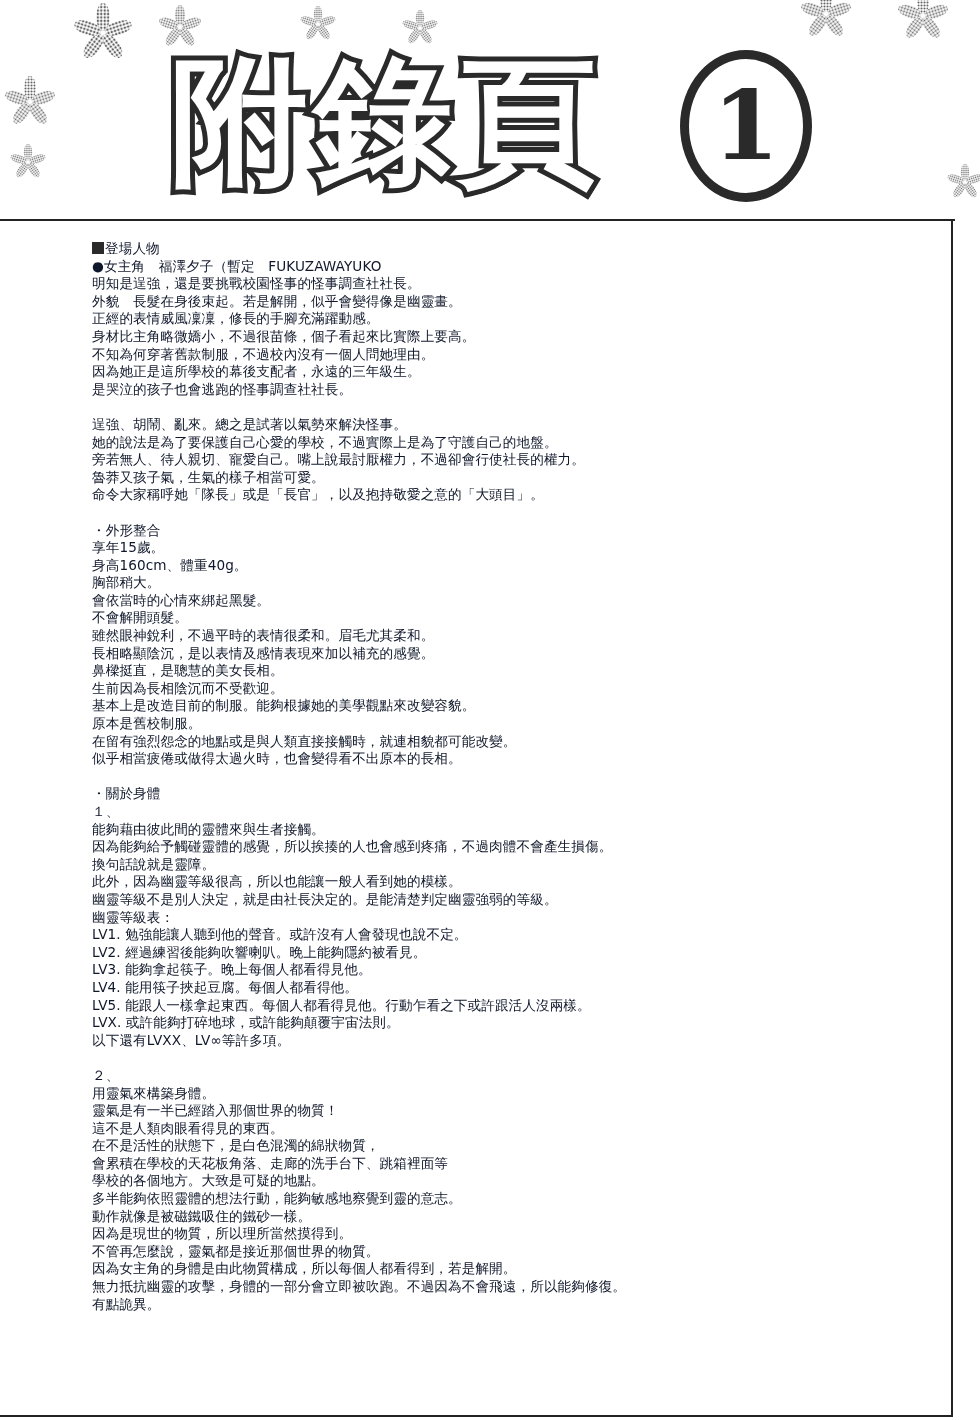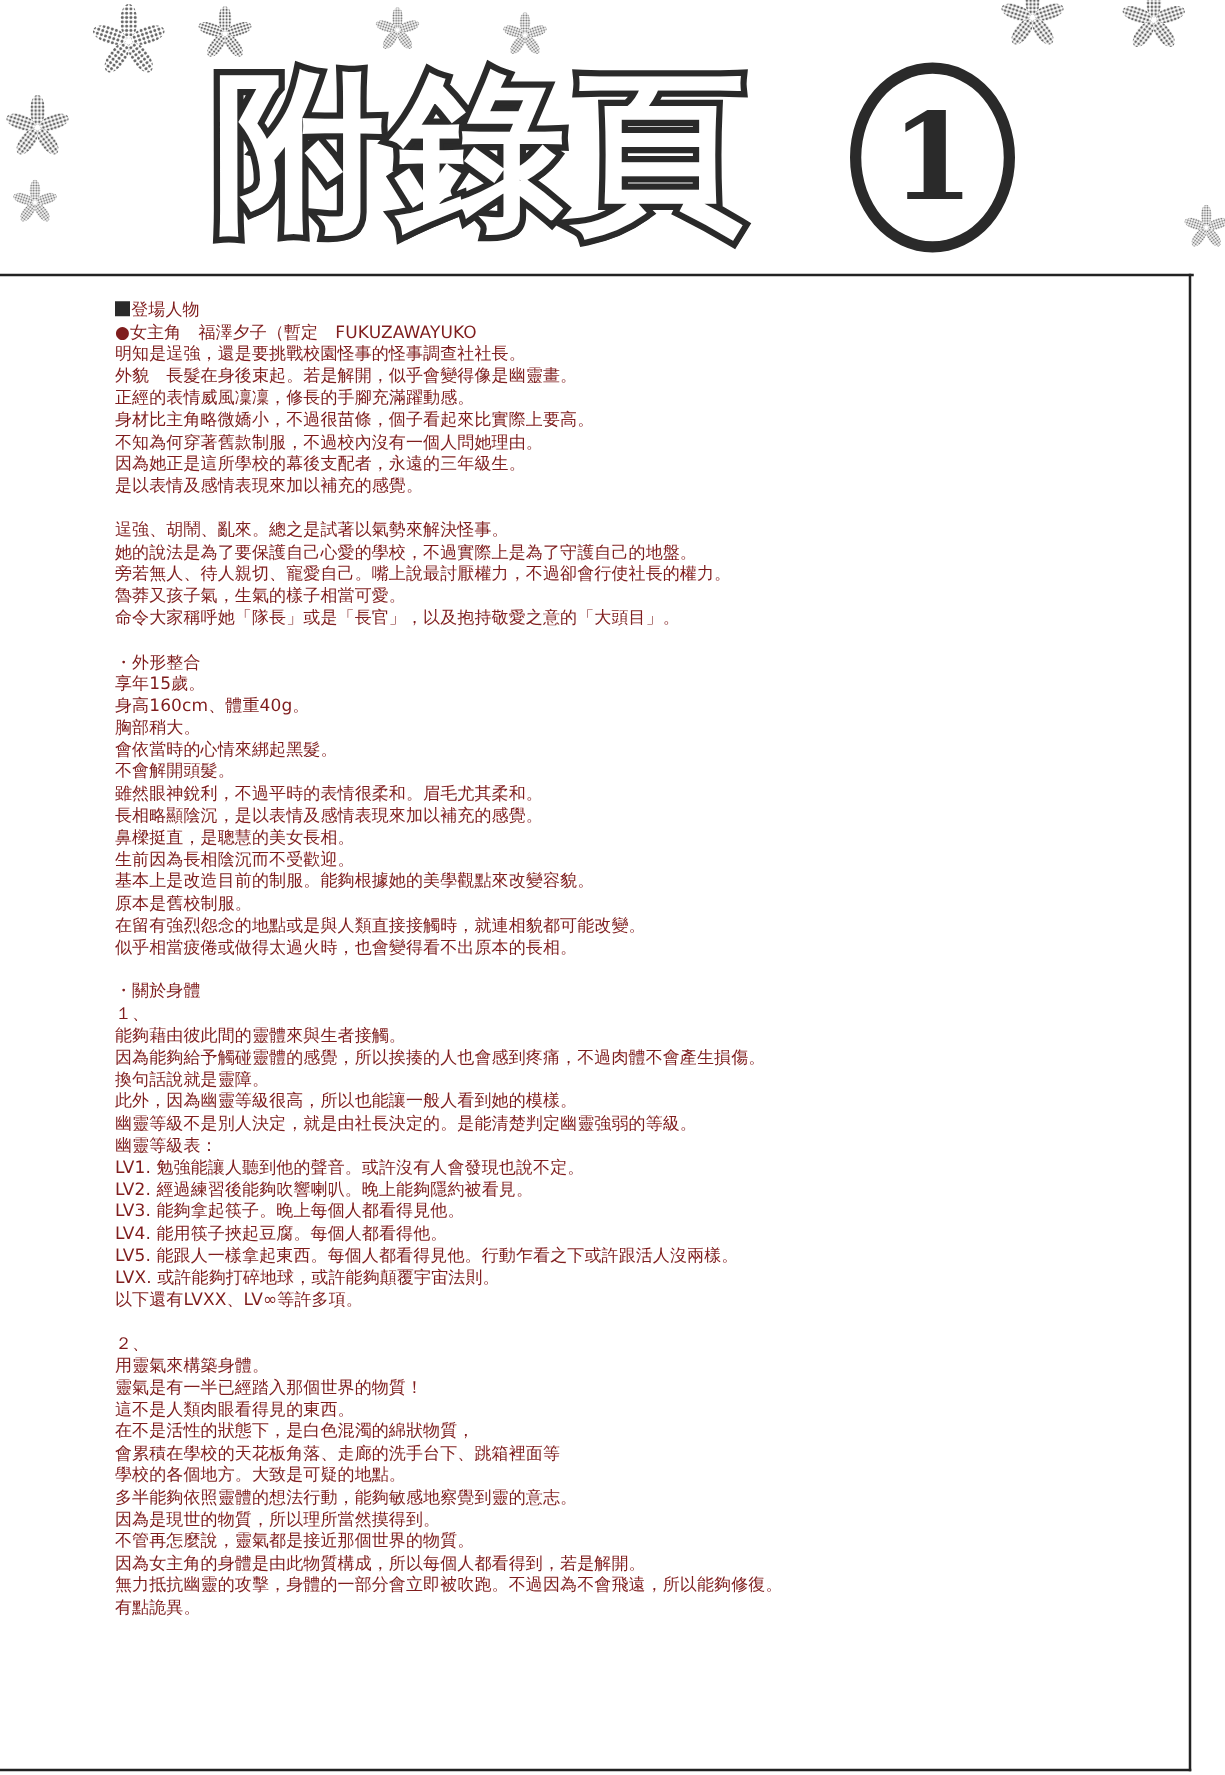--- a/index.html
+++ b/index.html
@@ -14,21 +14,21 @@
     paint-order: stroke fill;
     text-shadow: 3px 4px 0 #2a2a2a;
   }
   .title-circle {
     position: absolute; left: 510px; top: 8px; width: 132px; height: 152px; border: 9px solid #2a2a2a; border-radius: 50%;
     display: flex; align-items: center; justify-content: center; box-sizing: border-box; background: #fff;
   }
   .title-num { font-family: "DejaVu Serif", serif; font-size: 96px; font-weight: bold; color: #2a2a2a; line-height: 1; }
   .frame { position: absolute; left: 0px; top: 219px; width: 953px; height: 1198px; box-sizing: border-box; border-right: 2px solid #222; border-bottom: 2px solid #222; }
   .frame-top { position: absolute; left: 0; top: 219px; width: 955px; height: 2px; background: #222; }
-  .content { position: absolute; left: 92px; top: 240px; width: 840px; font-family: "DejaVu Sans", sans-serif; font-size: 13.6px; line-height: 17.6px; color: #7f1d1d; letter-spacing: 0.1px; }
+  .content { position: absolute; left: 92px; top: 240px; width: 840px; font-family: "DejaVu Sans", sans-serif; font-size: 13.6px; line-height: 17.6px; color: #0f172a; letter-spacing: 0.1px; }
   .line { white-space: nowrap; height: 17.6px; }
   .blank { height: 17.6px; }
   .heading-square { display: inline-block; width: 12px; height: 12px; background: #2a2a2a; vertical-align: -1px; margin-right: 1px; }
 </style>
 </head>
 <body>
 
 <svg width="0" height="0" style="position:absolute">
   <defs>
     <pattern id="dots" width="3" height="3" patternUnits="userSpaceOnUse">
@@ -91,21 +91,21 @@
   <div class="line"><span class="heading-square"></span><span>登場人物</span></div>
   <div class="line">●女主角　福澤夕子（暫定　FUKUZAWAYUKO</div>
 
   <div>
     <div class="line">明知是逞強，還是要挑戰校園怪事的怪事調查社社長。</div>
     <div class="line">外貌　長髮在身後束起。若是解開，似乎會變得像是幽靈畫。</div>
     <div class="line">正經的表情威風凜凜，修長的手腳充滿躍動感。</div>
     <div class="line">身材比主角略微嬌小，不過很苗條，個子看起來比實際上要高。</div>
     <div class="line">不知為何穿著舊款制服，不過校內沒有一個人問她理由。</div>
     <div class="line">因為她正是這所學校的幕後支配者，永遠的三年級生。</div>
-    <div class="line">是以表情及感情表現來加以補充的感覺。</div>
+    <div class="line">是哭泣的孩子也會逃跑的怪事調查社社長。</div>
   </div>
   <div class="blank"></div>
 
   <div>
     <div class="line">逞強、胡鬧、亂來。總之是試著以氣勢來解決怪事。</div>
     <div class="line">她的說法是為了要保護自己心愛的學校，不過實際上是為了守護自己的地盤。</div>
     <div class="line">旁若無人、待人親切、寵愛自己。嘴上說最討厭權力，不過卻會行使社長的權力。</div>
     <div class="line">魯莽又孩子氣，生氣的樣子相當可愛。</div>
     <div class="line">命令大家稱呼她「隊長」或是「長官」，以及抱持敬愛之意的「大頭目」。</div>
   </div>
@@ -147,20 +147,21 @@
     <div class="line">以下還有LVXX、LV∞等許多項。</div>
     <div class="blank"></div>
     <div class="line">２、</div>
     <div class="line">用靈氣來構築身體。</div>
     <div class="line">靈氣是有一半已經踏入那個世界的物質！</div>
     <div class="line">這不是人類肉眼看得見的東西。</div>
     <div class="line">在不是活性的狀態下，是白色混濁的綿狀物質，</div>
     <div class="line">會累積在學校的天花板角落、走廊的洗手台下、跳箱裡面等</div>
     <div class="line">學校的各個地方。大致是可疑的地點。</div>
     <div class="line">多半能夠依照靈體的想法行動，能夠敏感地察覺到靈的意志。</div>
+    <div class="line">動作就像是被磁鐵吸住的鐵砂一樣。</div>
     <div class="line">因為是現世的物質，所以理所當然摸得到。</div>
     <div class="line">不管再怎麼說，靈氣都是接近那個世界的物質。</div>
     <div class="line">因為女主角的身體是由此物質構成，所以每個人都看得到，若是解開。</div>
     <div class="line">無力抵抗幽靈的攻擊，身體的一部分會立即被吹跑。不過因為不會飛遠，所以能夠修復。</div>
     <div class="line">有點詭異。</div>
   </div>
   <div class="blank"></div>
 
 </div>
 

